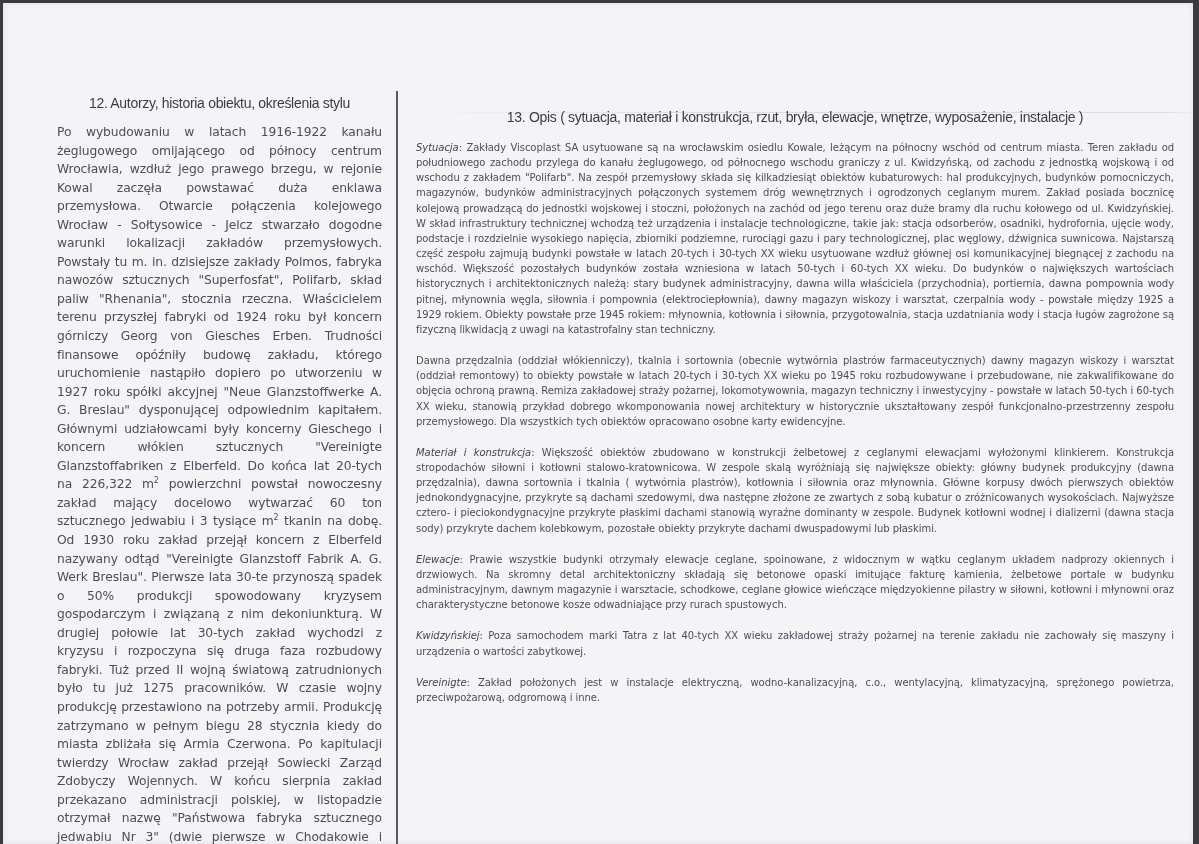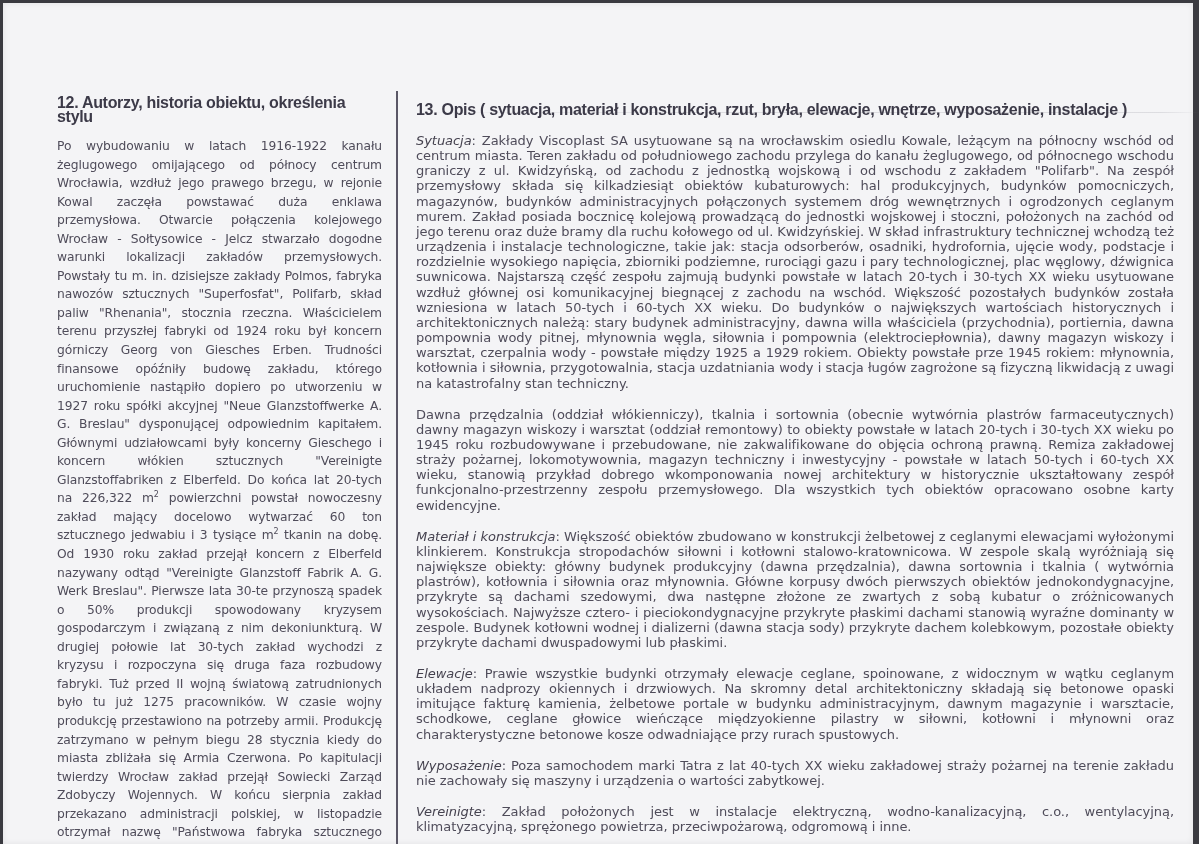--- a/index.html
+++ b/index.html
@@ -42,45 +42,46 @@
       position: absolute;
       left: 54px;
       top: 93px;
       width: 325px;
       color: #4f4c5a;
       font-family: "DejaVu Sans", sans-serif;
     }
     .col-right {
       position: absolute;
       left: 413px;
-      top: 100px;
+      top: 107px;
       width: 758px;
       color: #4f4c5a;
       font-family: "DejaVu Sans", sans-serif;
     }
     .section-title {
       font-family: "Liberation Sans", sans-serif;
-      font-weight: bold;
-      font-size: 16px;
+      font-weight: normal;
+      font-size: 14px;
       color: #3c3a48;
       letter-spacing: -0.3px;
       margin: 0 0 13px 0;
       line-height: 14px;
+      text-align: center;
     }
     .col-left .section-title { margin-left: 0; }
     .left-text {
       font-size: 12.3px;
       line-height: 18.55px;
       text-align: justify;
       margin: 0;
       letter-spacing: -0.1px;
     }
     .left-text sup { font-size: 8px; line-height: 0; }
     .para {
-      font-size: 13px;
+      font-size: 10px;
       line-height: 15.15px;
       text-align: justify;
       margin: 16px 0 10px 0;
       letter-spacing: -0.05px;
     }
     .para .lead {
       font-style: italic;
       color: #45424f;
     }
     .para .lead.bold {
@@ -105,18 +106,18 @@
     <div class="section-title">13. Opis ( sytuacja, materiał i konstrukcja, rzut, bryła, elewacje, wnętrze, wyposażenie, instalacje )</div>
 
     <p class="para"><span class="lead">Sytuacja</span><span>: Zakłady Viscoplast SA usytuowane są na wrocławskim osiedlu Kowale, leżącym na północny wschód od centrum miasta. Teren zakładu od południowego zachodu przylega do kanału żeglugowego, od północnego wschodu graniczy z ul. Kwidzyńską, od zachodu z jednostką wojskową i od wschodu z zakładem "Polifarb". Na zespół przemysłowy składa się kilkadziesiąt obiektów kubaturowych: hal produkcyjnych, budynków pomocniczych, magazynów, budynków administracyjnych połączonych systemem dróg wewnętrznych i ogrodzonych ceglanym murem. Zakład posiada bocznicę kolejową prowadzącą do jednostki wojskowej i stoczni, położonych na zachód od jego terenu oraz duże bramy dla ruchu kołowego od ul. Kwidzyńskiej. W skład infrastruktury technicznej wchodzą też urządzenia i instalacje technologiczne, takie jak: stacja odsorberów, osadniki, hydrofornia, ujęcie wody, podstacje i rozdzielnie wysokiego napięcia, zbiorniki podziemne, rurociągi gazu i pary technologicznej, plac węglowy, dźwignica suwnicowa. Najstarszą część zespołu zajmują budynki powstałe w latach 20-tych i 30-tych XX wieku usytuowane wzdłuż głównej osi komunikacyjnej biegnącej z zachodu na wschód. Większość pozostałych budynków została wzniesiona w latach 50-tych i 60-tych XX wieku. Do budynków o największych wartościach historycznych i architektonicznych należą: stary budynek administracyjny, dawna willa właściciela (przychodnia), portiernia, dawna pompownia wody pitnej, młynownia węgla, siłownia i pompownia (elektrociepłownia), dawny magazyn wiskozy i warsztat, czerpalnia wody - powstałe między 1925 a 1929 rokiem. Obiekty powstałe prze 1945 rokiem: młynownia, kotłownia i siłownia, przygotowalnia, stacja uzdatniania wody i stacja ługów zagrożone są fizyczną likwidacją z uwagi na katastrofalny stan techniczny.</span></p>
 
     <p class="para"><span>Dawna przędzalnia (oddział włókienniczy), tkalnia i sortownia (obecnie wytwórnia plastrów farmaceutycznych) dawny magazyn wiskozy i warsztat (oddział remontowy) to obiekty powstałe w latach 20-tych i 30-tych XX wieku po 1945 roku rozbudowywane i przebudowane, nie zakwalifikowane do objęcia ochroną prawną. Remiza zakładowej straży pożarnej, lokomotywownia, magazyn techniczny i inwestycyjny - powstałe w latach 50-tych i 60-tych XX wieku, stanowią przykład dobrego wkomponowania nowej architektury w historycznie ukształtowany zespół funkcjonalno-przestrzenny zespołu przemysłowego. Dla wszystkich tych obiektów opracowano osobne karty ewidencyjne.</span></p>
 
     <p class="para"><span class="lead bold">Materiał i konstrukcja</span><span>: Większość obiektów zbudowano w konstrukcji żelbetowej z ceglanymi elewacjami wyłożonymi klinkierem. Konstrukcja stropodachów siłowni i kotłowni stalowo-kratownicowa. W zespole skalą wyróżniają się największe obiekty: główny budynek produkcyjny (dawna przędzalnia), dawna sortownia i tkalnia ( wytwórnia plastrów), kotłownia i siłownia oraz młynownia. Główne korpusy dwóch pierwszych obiektów jednokondygnacyjne, przykryte są dachami szedowymi, dwa następne złożone ze zwartych z sobą kubatur o zróżnicowanych wysokościach. Najwyższe cztero- i pieciokondygnacyjne przykryte płaskimi dachami stanowią wyraźne dominanty w zespole. Budynek kotłowni wodnej i dializerni (dawna stacja sody) przykryte dachem kolebkowym, pozostałe obiekty przykryte dachami dwuspadowymi lub płaskimi.</span></p>
 
     <p class="para"><span class="lead">Elewacje</span><span>: Prawie wszystkie budynki otrzymały elewacje ceglane, spoinowane, z widocznym w wątku ceglanym układem nadprozy okiennych i drzwiowych. Na skromny detal architektoniczny składają się betonowe opaski imitujące fakturę kamienia, żelbetowe portale w budynku administracyjnym, dawnym magazynie i warsztacie, schodkowe, ceglane głowice wieńczące międzyokienne pilastry w siłowni, kotłowni i młynowni oraz charakterystyczne  betonowe kosze odwadniające przy rurach spustowych.</span></p>
 
-    <p class="para"><span class="lead bold">Wyposażenie</span><span>: Poza samochodem marki Tatra z lat 40-tych XX wieku zakładowej straży pożarnej na terenie zakładu nie zachowały się maszyny i urządzenia o wartości zabytkowej.</span></p>
+    <p class="para"><span class="lead bold">Kwidzyńskiej</span><span>: Poza samochodem marki Tatra z lat 40-tych XX wieku zakładowej straży pożarnej na terenie zakładu nie zachowały się maszyny i urządzenia o wartości zabytkowej.</span></p>
 
     <p class="para"><span class="lead">Vereinigte</span><span>: Zakład położonych jest w instalacje elektryczną, wodno-kanalizacyjną, c.o., wentylacyjną, klimatyzacyjną, sprężonego powietrza, przeciwpożarową, odgromową i inne.</span></p>
   </div>
 
 </div>
 
 </body></html>

